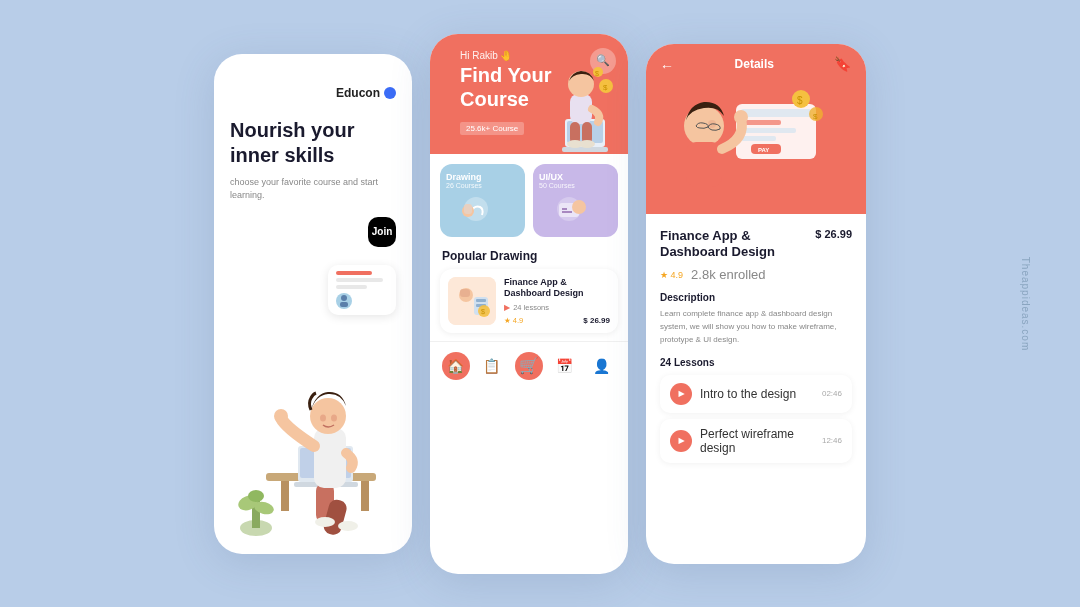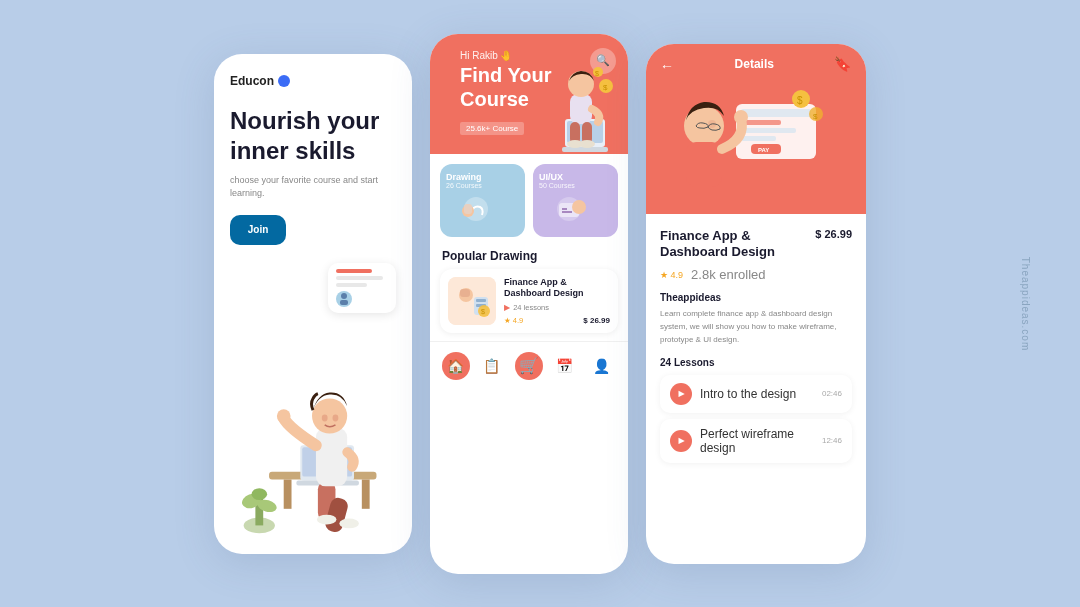--- a/index.html
+++ b/index.html
@@ -37,57 +37,58 @@
       box-shadow: 0 8px 40px rgba(80,100,140,0.18);
       overflow: hidden;
       position: relative;
     }
     
     .screen1 {
       width: 198px;
       height: 500px;
       display: flex;
       flex-direction: column;
-      padding: 20px 16px 16px;
+      padding: 32px 16px 16px;
+      align-items: flex-end;
     }
     .screen1-logo {
       display: flex;
       align-items: center;
       gap: 4px;
       margin-bottom: 18px;
     }
     .screen1-logo-text {
       font-size: 12px;
       font-weight: 700;
       color: #222;
     }
     .screen1-logo-dot {
       width: 12px;
       height: 12px;
       background: #3b6cf6;
       border-radius: 50%;
       display: inline-block;
     }
     .screen1-headline {
-      font-size: 24px;
+      font-size: 20px;
       font-weight: 800;
       color: #1a1a2e;
       line-height: 1.25;
       margin-bottom: 8px;
     }
     .screen1-sub {
       font-size: 9px;
       color: #888;
       line-height: 1.5;
       margin-bottom: 14px;
     }
     .screen1-join-btn {
-      width: 56px;
+      width: 28px;
       height: 30px;
-      background: #0369a1;
+      background: #000000;
       border-radius: 10px;
       display: flex;
       align-items: center;
       justify-content: center;
       font-size: 10px;
       font-weight: 700;
       color: #fff;
       cursor: pointer;
       margin-bottom: 8px;
     }
@@ -601,21 +602,21 @@
 
     <div class="screen3-body">
       <div class="screen3-course-title-row">
         <div class="screen3-course-title">Finance App &amp; Dashboard Design</div>
         <div class="screen3-price">$ 26.99</div>
       </div>
       <div class="screen3-meta">
         <span class="screen3-rating">★ <span>4.9</span></span>
         <span class="screen3-enrolled">2.8k enrolled</span>
       </div>
-      <div class="screen3-section-title">Theappideas</div>
+      <div class="screen3-section-title">Description</div>
       <div class="screen3-description">Learn complete finance app &amp; dashboard design system, we will show you how to make wireframe, prototype &amp; UI design.</div>
       <div class="screen3-lessons-title">24 Lessons</div>
       <div class="screen3-lesson-item">
         <div class="screen3-play-btn">
           <span class="screen3-play-icon">▶</span>
         </div>
         <span class="screen3-lesson-name">Intro to the design</span>
         <span class="screen3-lesson-time">02:46</span>
       </div>
       <div class="screen3-lesson-item">

